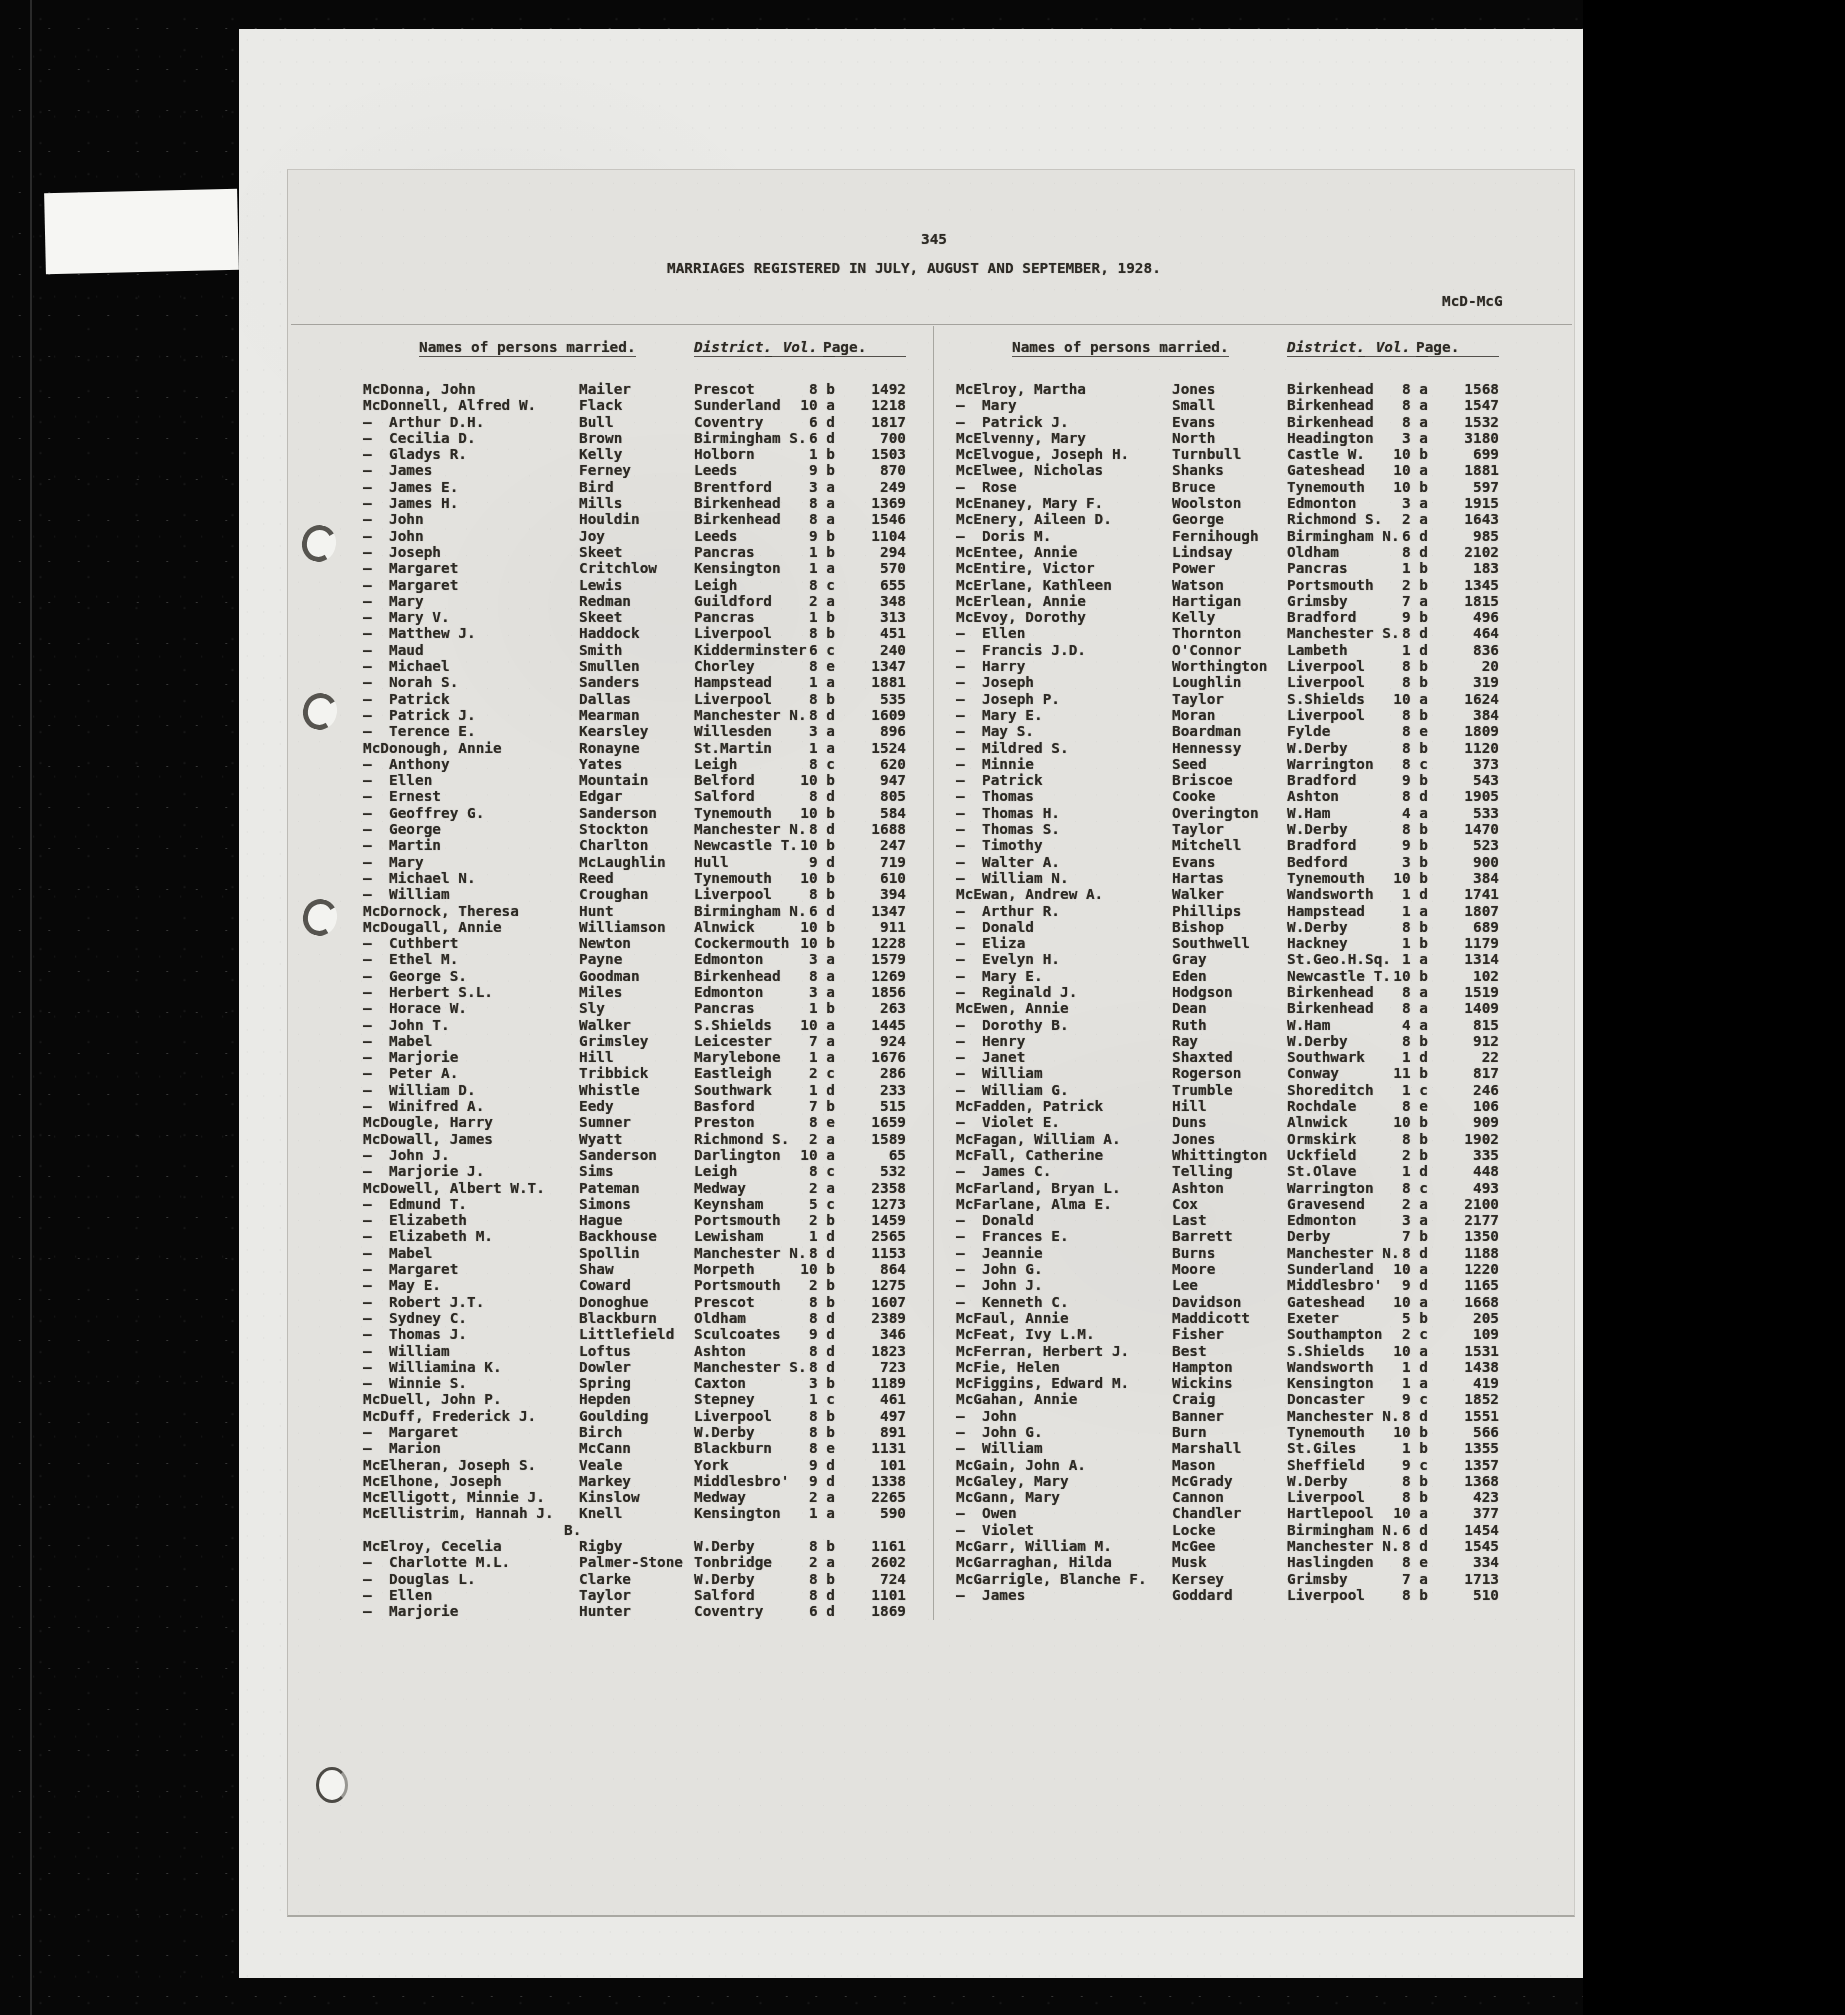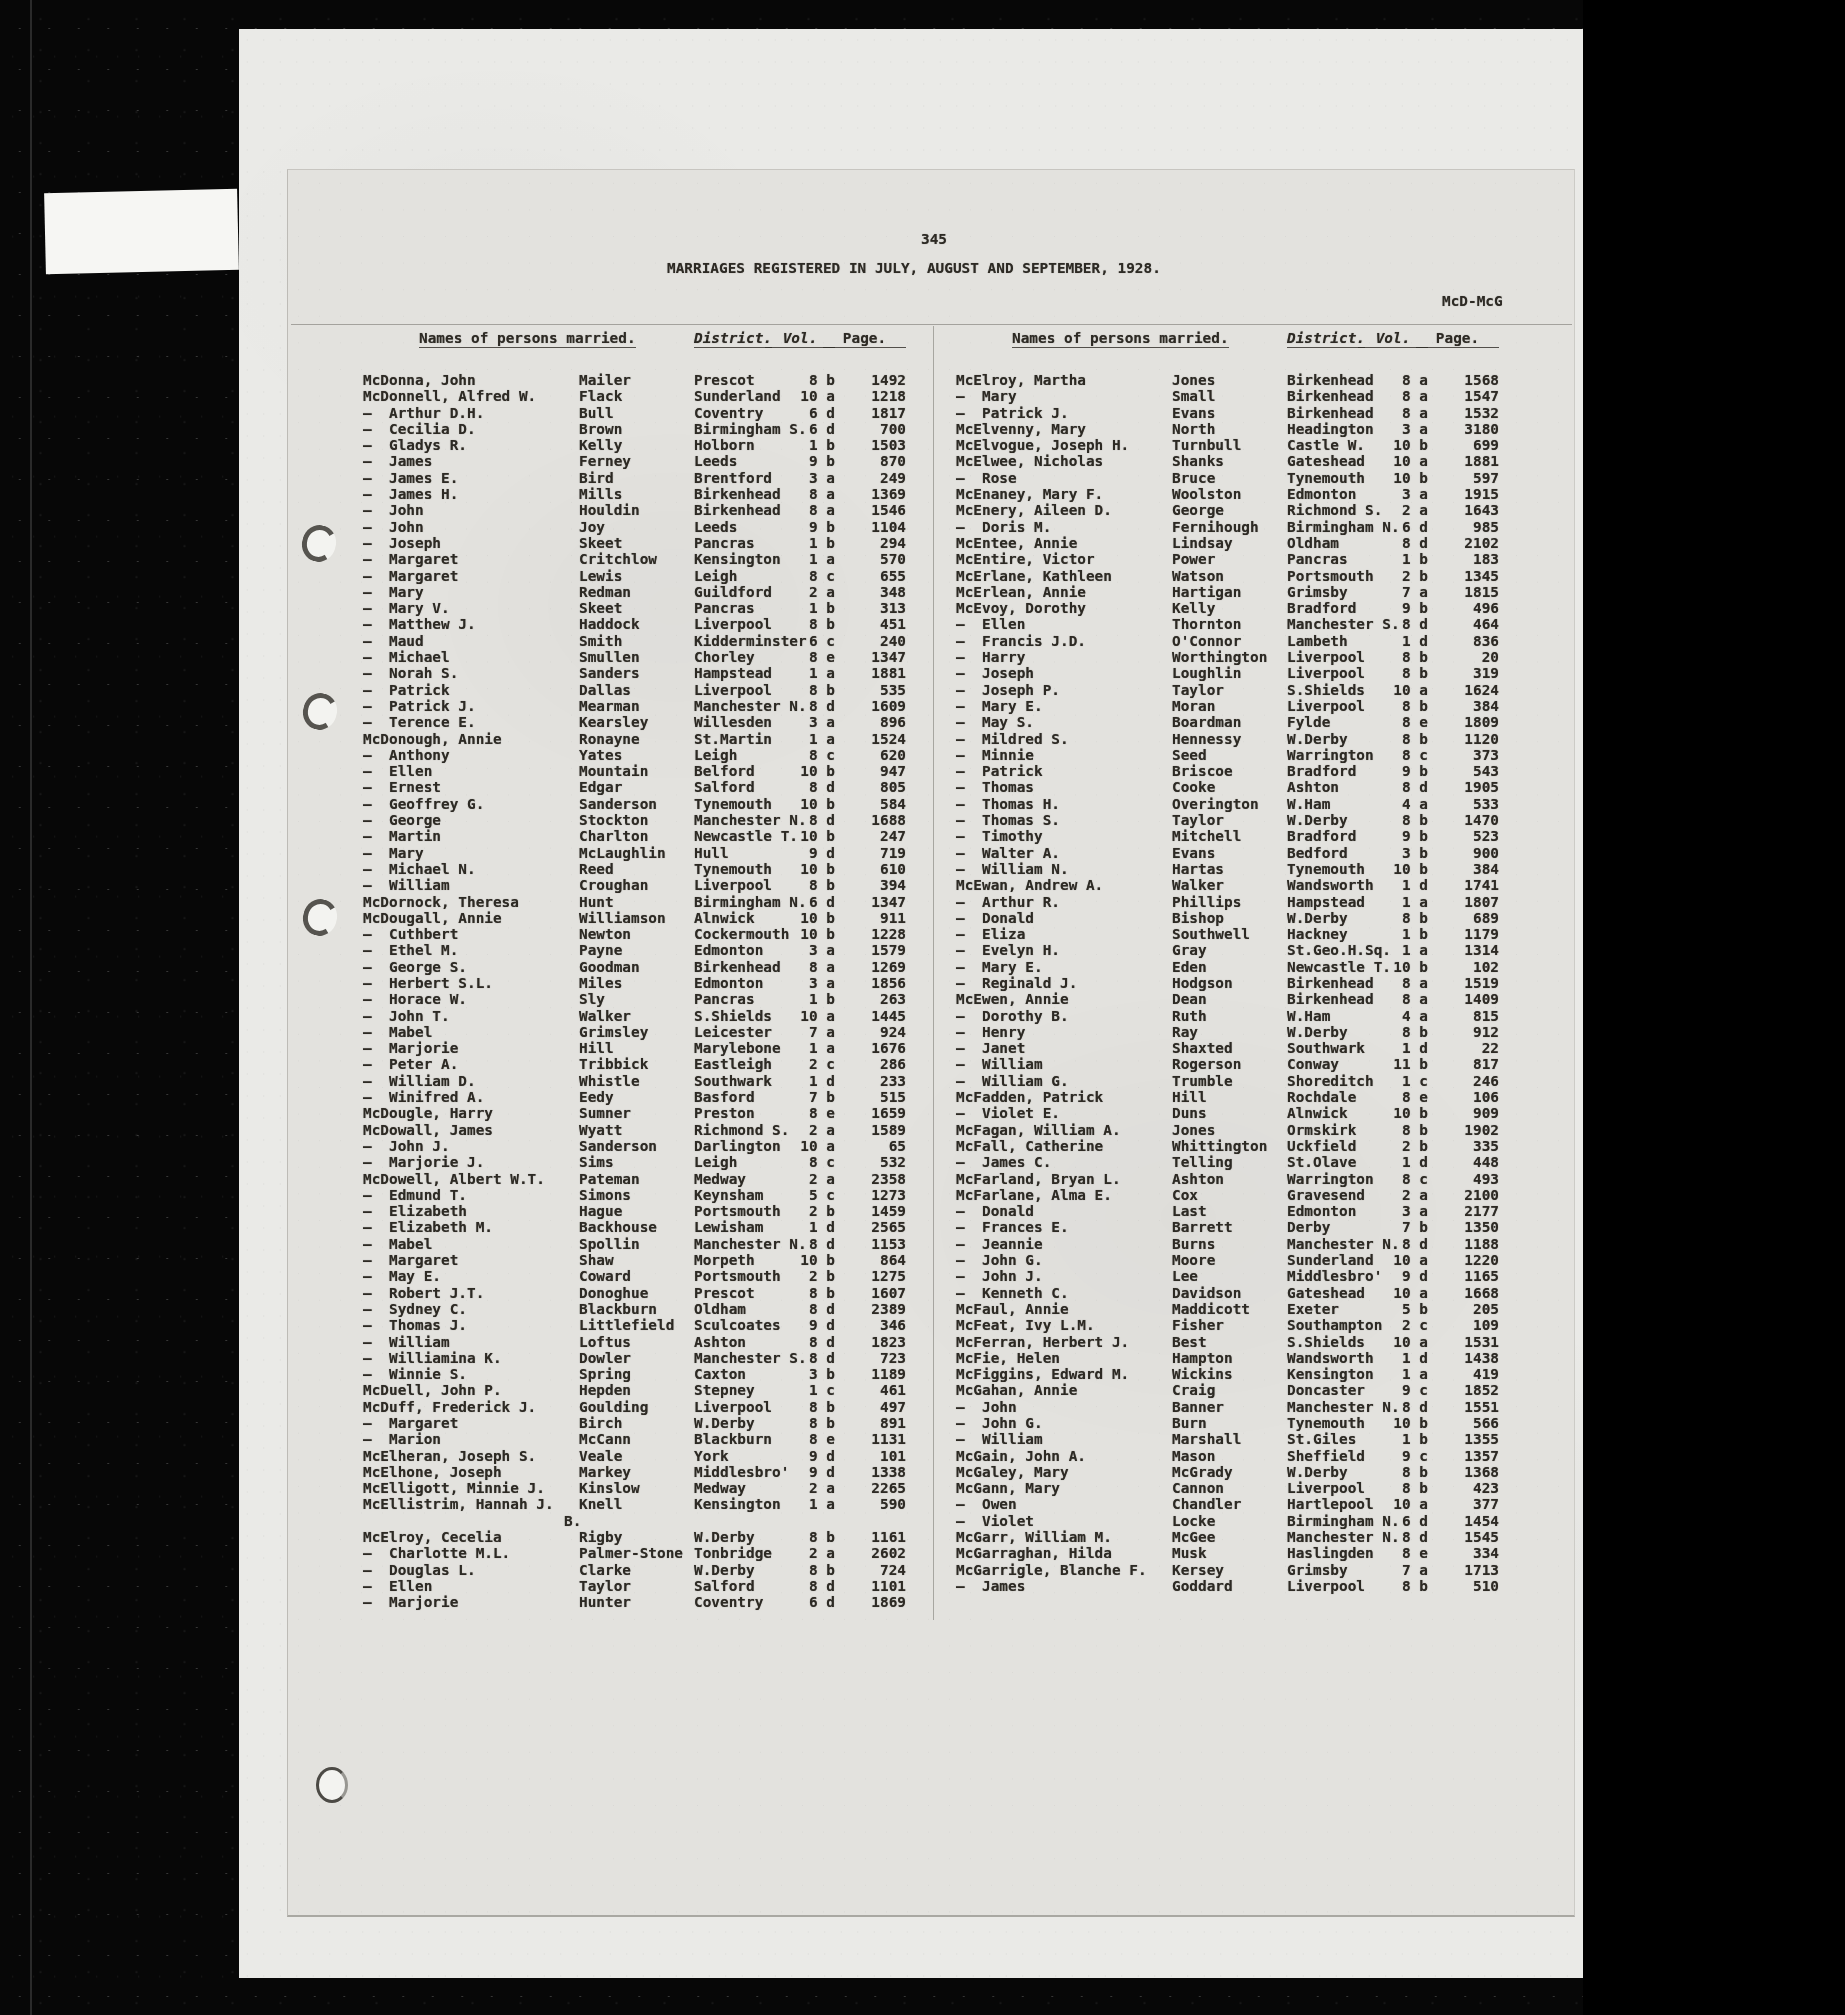--- a/index.html
+++ b/index.html
@@ -66,29 +66,29 @@
     text-shadow:0 0 0.9px rgba(45,42,36,.55);
     white-space:pre;letter-spacing:0;
   }
   .page-num{position:absolute;left:921px;top:231px;}
   .doc-title{position:absolute;left:667px;top:260px;}
   .range-label{position:absolute;left:1442px;top:293px;}
 
   .rule-h{position:absolute;left:291px;top:324px;width:1281px;height:1.4px;background:rgba(70,68,60,.40);}
   .rule-v{position:absolute;left:933px;top:326px;width:1.4px;height:1294px;background:rgba(70,68,60,.38);}
 
-  .col{position:absolute;top:316px;width:550px;}
+  .col{position:absolute;top:325px;width:550px;}
   #col-left{left:363px;}
   #col-right{left:956px;}
   .col-hdr{position:absolute;top:14.4px;left:0;width:100%;height:17px;}
   .col-hdr span{position:absolute;top:0;border-bottom:1.8px solid rgba(45,42,36,.8);padding-bottom:0.7px;}
   .hn{left:56px;}
   .hd{left:331px;font-style:italic;}
   .hv{left:402px;width:70px;text-align:center;font-style:italic;}
-  .hp{left:460px;width:83px;text-align:center;}
+  .hp{left:460px;width:83px;text-align:left;}
 
   .rows{position:absolute;top:44px;left:0;width:100%;margin-top:12px;}
   .row{position:relative;height:16.3px;line-height:16.3px;}
   .row .c{position:absolute;top:0;white-space:pre;}
   .c.n{left:0;}
   .c.s{left:216px;}
   .c.d{left:331px;}
   .c.v{left:402px;width:70px;text-align:right;}
   .c.p{left:460px;width:83px;text-align:right;}
   .c.cont{left:201px;}

